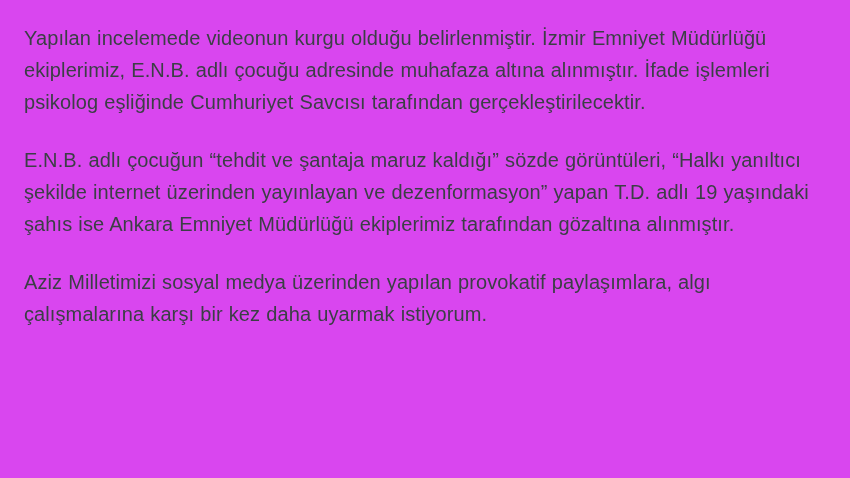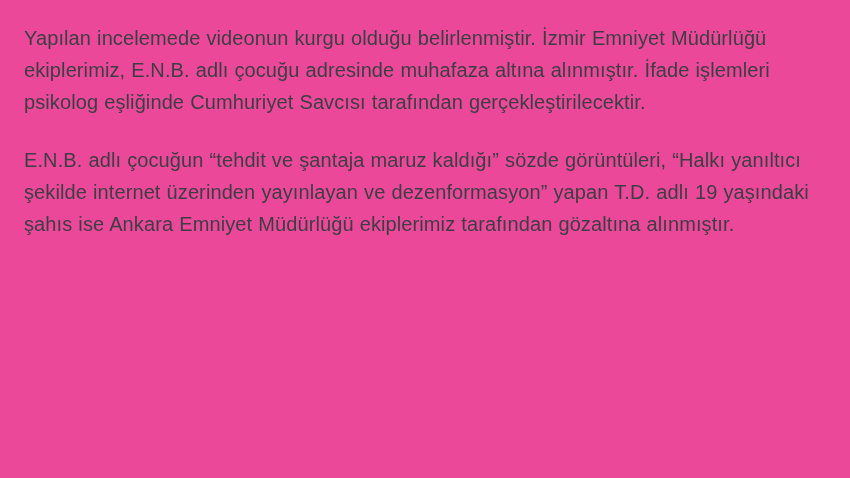--- a/index.html
+++ b/index.html
@@ -12,34 +12,35 @@
     background: #ffffff;
     font-family: "Liberation Sans", sans-serif;
     color: #3b3f45;
     overflow: hidden;
   }
   .statement {
     box-sizing: border-box;
     width: 850px;
     height: 478px;
     padding: 22px 24px 0 24px;
-    background: #ec4899;
+    background: #d946ef;
   }
   .paragraph {
     font-size: 20px;
     line-height: 32px;
     letter-spacing: 0.1px;
     color: #3b3f45;
     margin: 0 0 26px 0;
     max-width: 812px;
     word-spacing: 0.4px;
   }
   .paragraph:last-child {
     margin-bottom: 0;
   }
 </style>
 </head>
 <body>
 
 <div class="statement">
   <p class="paragraph">Yapılan incelemede videonun kurgu olduğu belirlenmiştir. İzmir Emniyet Müdürlüğü ekiplerimiz, E.N.B. adlı çocuğu adresinde muhafaza altına alınmıştır. İfade işlemleri psikolog eşliğinde Cumhuriyet Savcısı tarafından gerçekleştirilecektir.</p>
   <p class="paragraph">E.N.B. adlı çocuğun “tehdit ve şantaja maruz kaldığı” sözde görüntüleri, “Halkı yanıltıcı şekilde internet üzerinden yayınlayan ve dezenformasyon” yapan T.D. adlı 19 yaşındaki şahıs ise Ankara Emniyet Müdürlüğü ekiplerimiz tarafından gözaltına alınmıştır.</p>
+  <p class="paragraph">Aziz Milletimizi sosyal medya üzerinden yapılan provokatif paylaşımlara, algı çalışmalarına karşı bir kez daha uyarmak istiyorum.</p>
 </div>
 
 </body></html>

